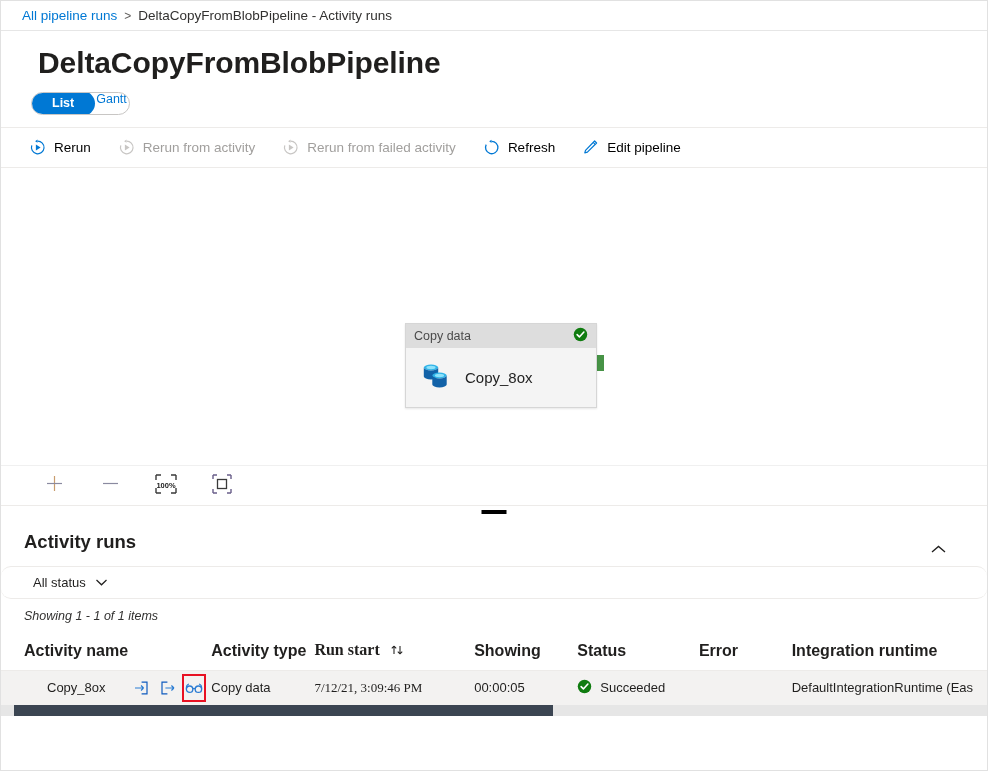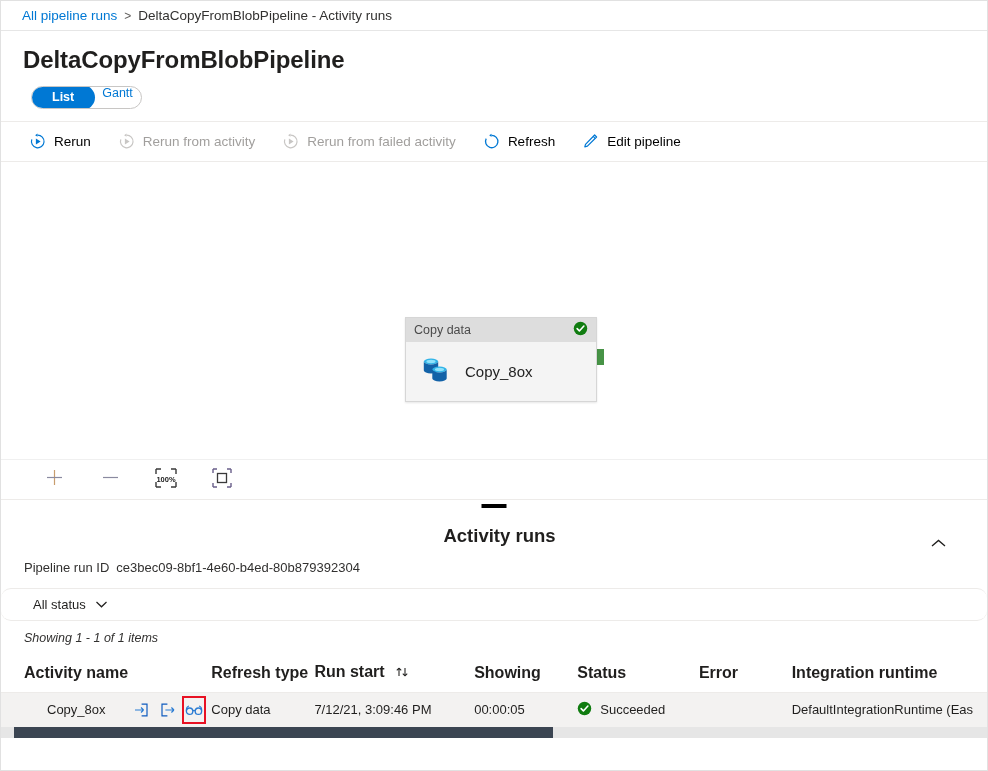--- a/index.html
+++ b/index.html
@@ -39,43 +39,44 @@
     font-size: 12px;
   }
   .bc-current {
     color: #323130;
     white-space: nowrap;
   }
 
   
   .page-title {
     padding: 15px 0 0 22px;
-    font-size: 24px;
+    font-size: 30px;
     font-weight: 600;
     color: #201f1e;
     letter-spacing: -0.1px;
+    margin-left: 15px;
   }
 
   
   .view-toggle-wrap {
     padding: 12px 0 0 30px;
   }
   .view-toggle {
     display: inline-flex;
     align-items: center;
     border: 1px solid #c8c6c4;
     border-radius: 14px;
     height: 23px;
     background: #ffffff;
     overflow: hidden;
   }
   .vt-btn {
     height: 32px;
     line-height: 22px;
-    padding: 0 8px;
+    padding: 0 2px;
     font-size: 12.5px;
     color: #0078d4;
     cursor: pointer;
     border-radius: 14px;
     user-select: none;
   }
   .vt-btn.active {
     background: #0078d4;
     color: #ffffff;
     font-weight: 600;
@@ -192,21 +193,20 @@
     top: 4px;
     width: 25px;
     height: 4px;
     background: #000000;
   }
 
   
   .ar-head {
     position: relative;
     padding: 14px 12px 0 23px;
-    text-align: center;
   }
   .ar-title {
     font-size: 18.5px;
     font-weight: 600;
     color: #201f1e;
   }
   .ar-runid {
     margin-top: 13px;
     font-size: 13px;
     color: #323130;
@@ -281,21 +281,21 @@
     height: 34px;
     white-space: nowrap;
     overflow: hidden;
   }
   table.runs tbody tr {
     background: #f3f2f1;
     cursor: pointer;
   }
   .col-name  { width: 204px; padding-left: 23px !important; }
   .col-type  { width: 100px; }
-  .col-start { width: 155px; }
+  .col-start { width: 155px; font-family: Liberation Serif, serif; }
   .col-dur   { width: 100px; }
   .col-stat  { width: 118px; }
   .col-err   { width: 90px;  }
   .col-irt   { width: 300px; }
 
   .namecell {
     display: flex;
     align-items: center;
     padding-left: 23px;
     gap: 0;
@@ -476,24 +476,20 @@
       </svg>
     </div>
   </div>
 
   <div class="splitter">
     <div class="splitter-grip"></div>
   </div>
 
   <div class="ar-head">
     <div class="ar-title">Activity runs</div>
-    <div class="ar-runid">
-      <span>Pipeline run ID</span>
-      <span class="val">ce3bec09-8bf1-4e60-b4ed-80b879392304</span>
-    </div>
     <div class="collapse-btn">
       <span>
         <svg width="17" height="11" viewBox="0 0 17 11">
           <path d="M2 8 L8.5 2.4 L15 8" fill="none" stroke="#201f1e" stroke-width="1.3"></path>
         </svg>
       </span>
     </div>
   </div>
 
   <div class="ar-filterbar">
@@ -507,21 +503,21 @@
     </div>
   </div>
 
   <div class="showing">Showing 1 - 1 of 1 items</div>
 
   <div class="tbl-wrap">
     <table class="runs">
       <thead>
         <tr>
           <th class="col-name">Activity name</th>
-          <th class="col-type">Refresh type</th>
+          <th class="col-type">Activity type</th>
           <th class="col-start">
             <span>Run start</span>
             <span class="sort-arrows">
               <svg width="15" height="12" viewBox="0 0 15 12">
                 <path d="M4 10 L4 2 M4 2 L1.8 4.4 M4 2 L6.2 4.4" fill="none" stroke="#201f1e" stroke-width="1.05"></path>
                 <path d="M10 2 L10 10 M10 10 L7.8 7.6 M10 10 L12.2 7.6" fill="none" stroke="#201f1e" stroke-width="1.05"></path>
               </svg>
             </span>
           </th>
           <th class="col-dur">Showing</th>

